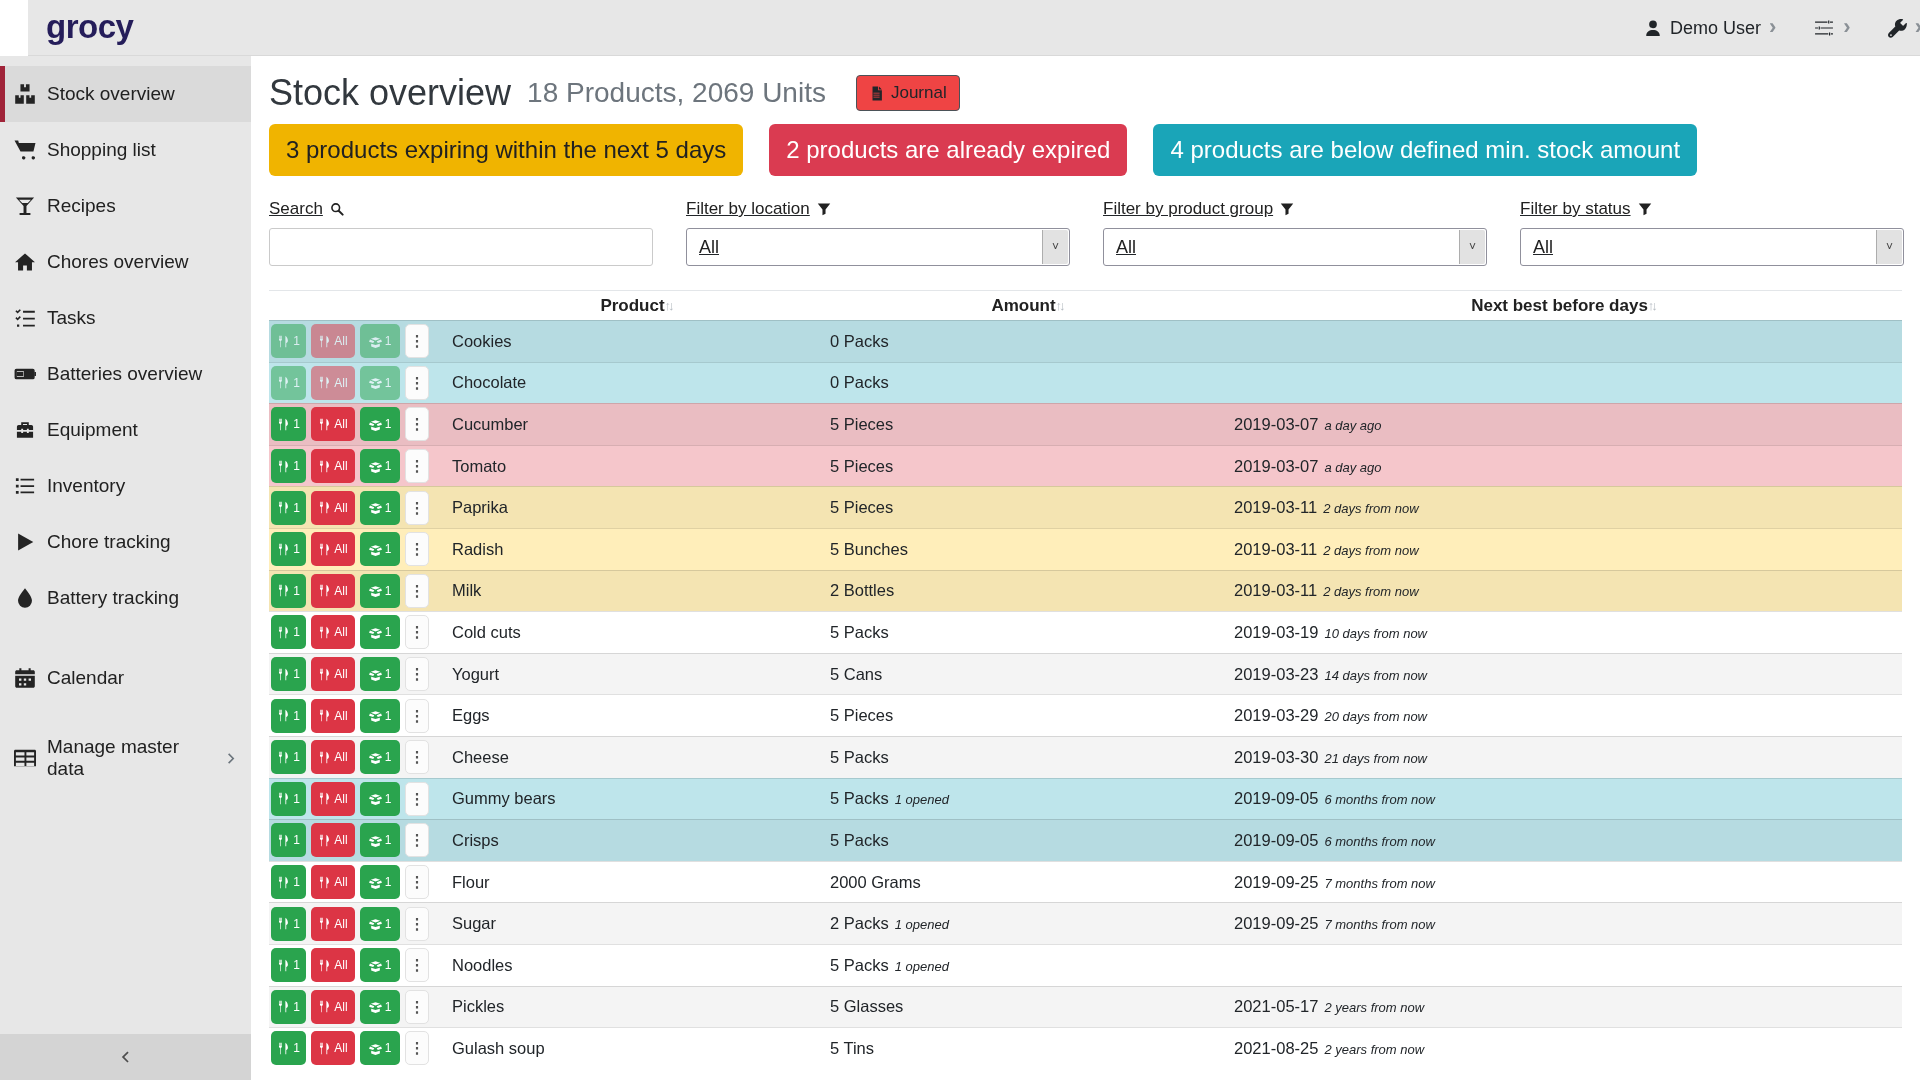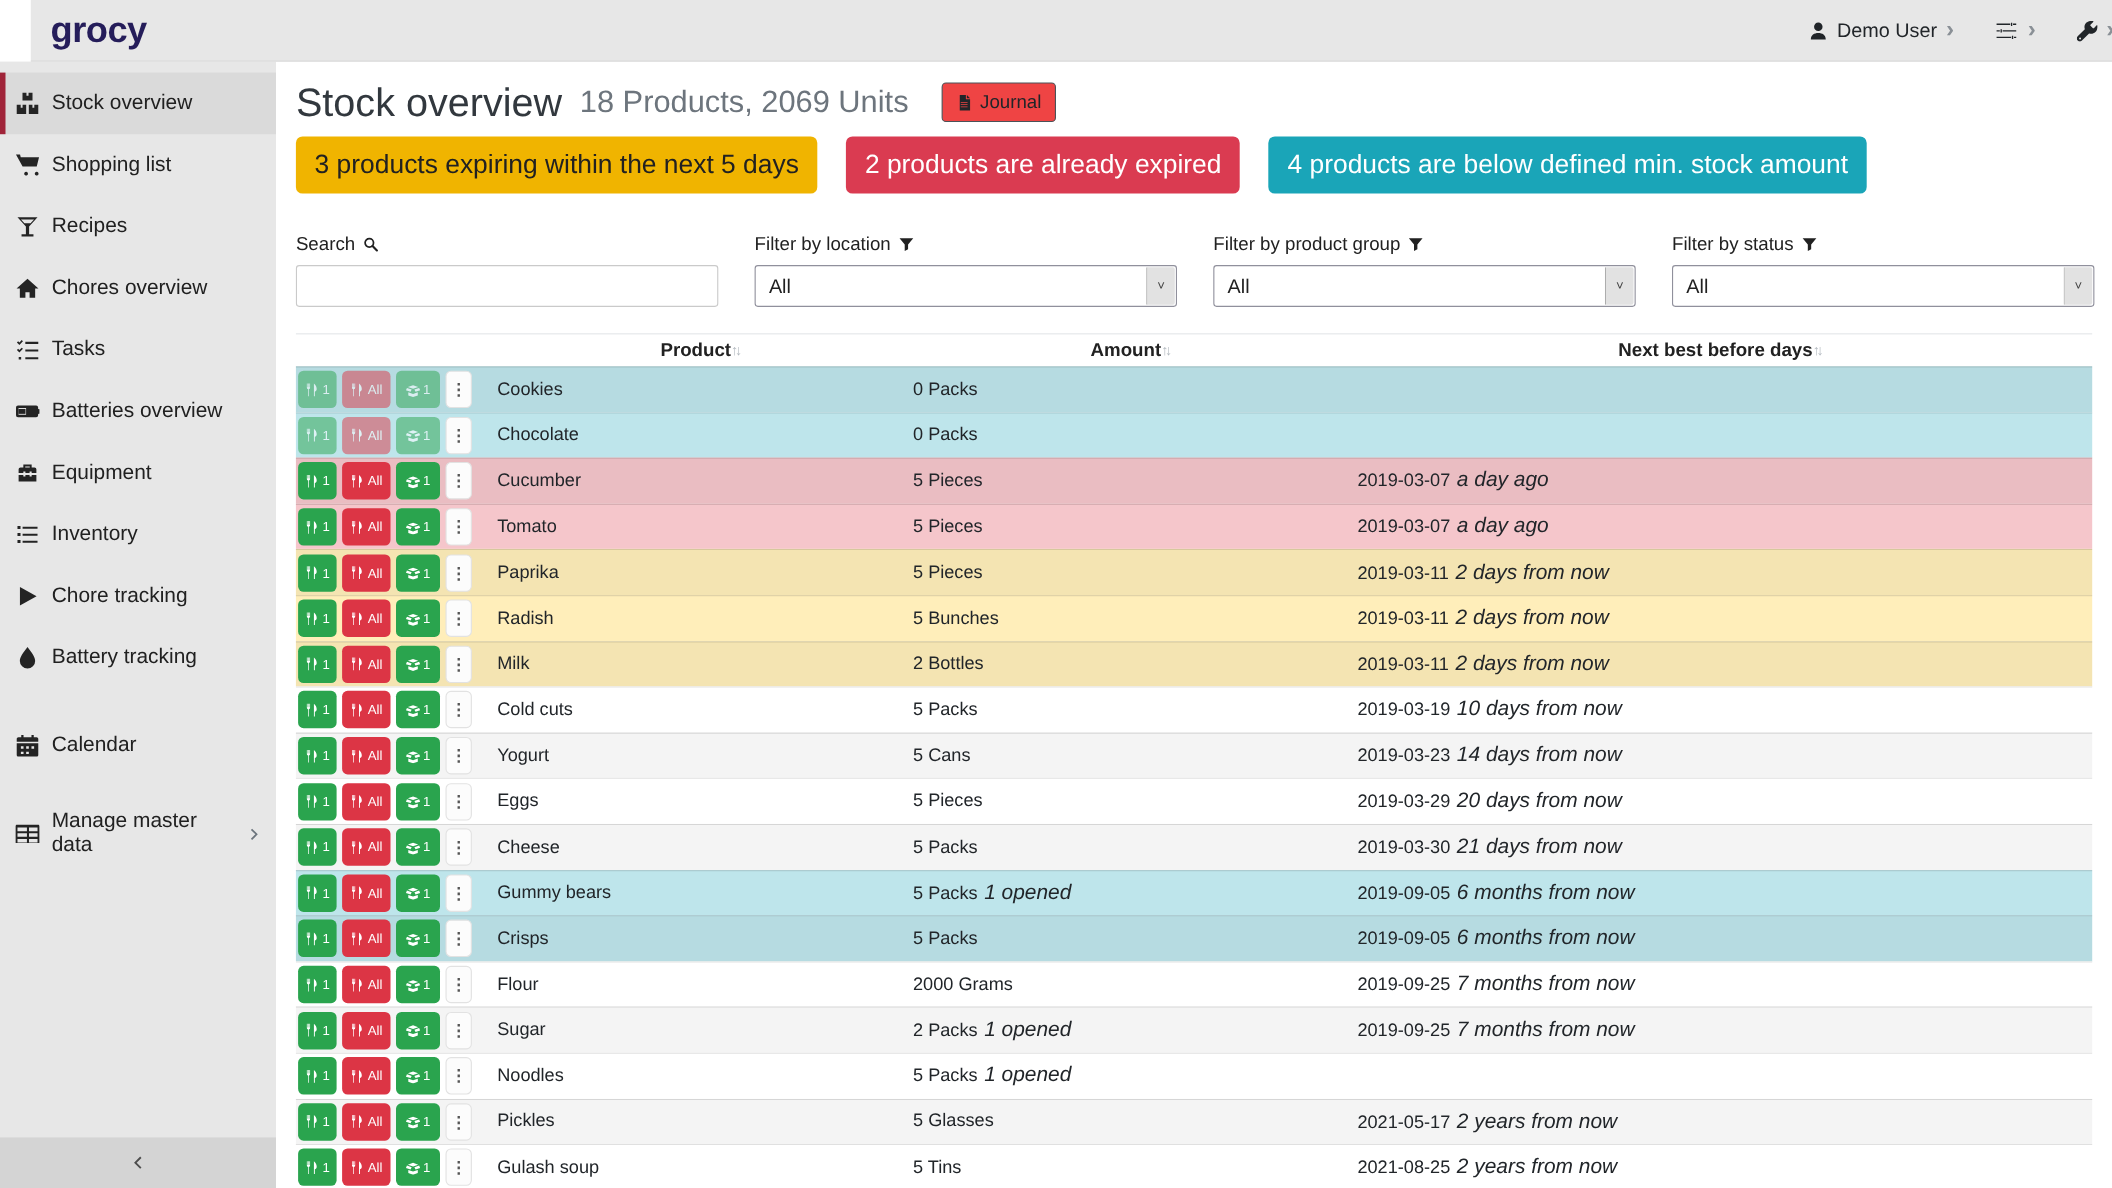--- a/index.html
+++ b/index.html
@@ -29,41 +29,41 @@
   .main { position:absolute; left:251px; top:56px; width:1669px; bottom:0; background:#fff; padding:16px 18px 0 18px; }
   .title-row { display:flex; align-items:center; gap:16px; }
   .page-title { font-size:36px; font-weight:500; color:#32383e; }
   .page-subtitle { font-size:28px; font-weight:400; color:#6d757d; }
   .journal-btn { display:flex; align-items:center; gap:7px; border:1px solid #4b5258; border-radius:4px; background:#ef4444; padding:7px 12px; font-size:17px; color:#212529; cursor:pointer; margin-left:14px; }
   .journal-btn svg { width:15px; height:15px; color:#212529; }
 
   .alerts { display:flex; gap:26px; margin-top:10px; }
   .alert { border-radius:6px; padding:12px 17px; font-size:24px; cursor:pointer; }
 
-  .filters { display:grid; grid-template-columns:repeat(4,384px); column-gap:33px; margin-top:36px; }
+  .filters { display:grid; grid-template-columns:repeat(4,384px); column-gap:33px; margin-top:23px;text-decoration:underline; }
   .flabel { display:flex; align-items:center; gap:7px; font-size:17px; color:#212121; margin-bottom:9px; }
   .flabel svg { width:14px; height:14px; color:#212121; }
   .search-input { width:100%; height:38px; border:1px solid #cacaca; border-radius:3px; font-size:17px; padding:0 10px; outline:none; background:#fff; }
   .selectbox { position:relative; width:100%; height:38px; border:1px solid #90909c; border-radius:3px; background:#fff; display:flex; align-items:center; padding-left:12px; font-size:18px; color:#212121; cursor:pointer; }
   .select-arrow { position:absolute; right:1px; top:1px; bottom:1px; width:26px; background:#e2e2e2; border-left:1px solid #adadad; display:flex; align-items:center; justify-content:center; color:#444; font-size:12px; border-radius:0 2px 2px 0; }
 
   
   .stock-table { margin-top:24px; width:1633px; }
   .trow { display:grid; grid-template-columns:183px 378px 404px 1fr; align-items:center; }
   .thead { height:30px; border-top:1px solid #e3e6e9; font-weight:700; font-size:17px; color:#212121; }
   .th { display:flex; align-items:center; justify-content:center; height:100%; cursor:pointer; }
   .sort { font-size:13px; color:#b4bac0; letter-spacing:-3px; padding-right:10px; font-weight:400; }
   .tbody .trow { height:41.6px; border-top:1px solid rgba(0,0,0,0.12); }
   .trow.info    { background:#bee5eb; }
   .trow.danger  { background:#f5c6cb; }
   .trow.warning { background:#ffeeba; }
   .trow.plain   { background:#fff; }
   .trow.striped { background-image:linear-gradient(rgba(0,0,0,0.045),rgba(0,0,0,0.045)); }
   .cell { font-size:16.5px; color:#212529; }
-  .note { font-size:19px; font-style:italic; margin-left:6px; color:#212529; }
+  .note { font-size:13px; font-style:italic; margin-left:6px; color:#212529; }
   .actions { display:flex; align-items:center; gap:5px; padding-left:2px; }
   .abtn { height:34px; border:none; border-radius:5px; display:inline-flex; align-items:center; justify-content:center; gap:3px; color:#fff; font-size:12px; cursor:pointer; font-family:"Liberation Sans",sans-serif; }
   .abtn svg { width:13px; height:13px; color:#fff; }
   .abtn.green { background:#2aa44e; width:35px; }
   .abtn.red   { background:#dc3545; width:44px; }
   .abtn.open  { background:#2aa44e; width:40px; }
   .abtn.more  { background:#fcfcfc; border:1px solid #e2e2e2; color:#555; width:24px; font-size:15px; font-weight:700; }
   .abtn.dis { opacity:0.5; }
 </style>
 </head>

